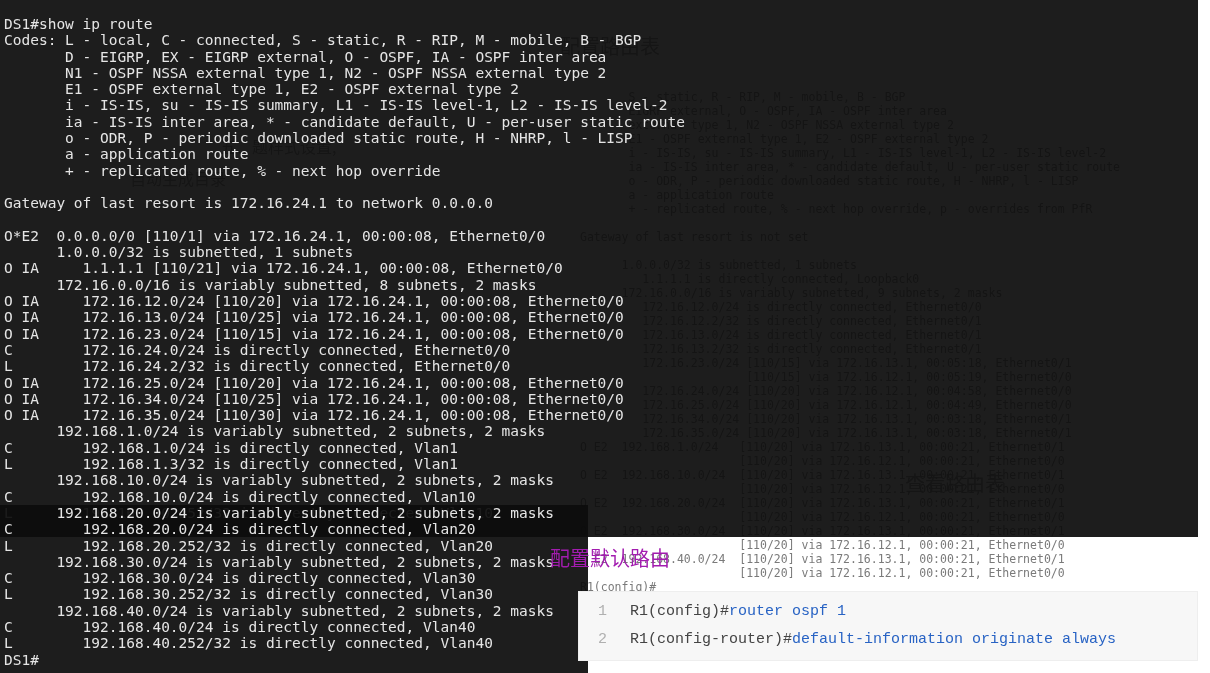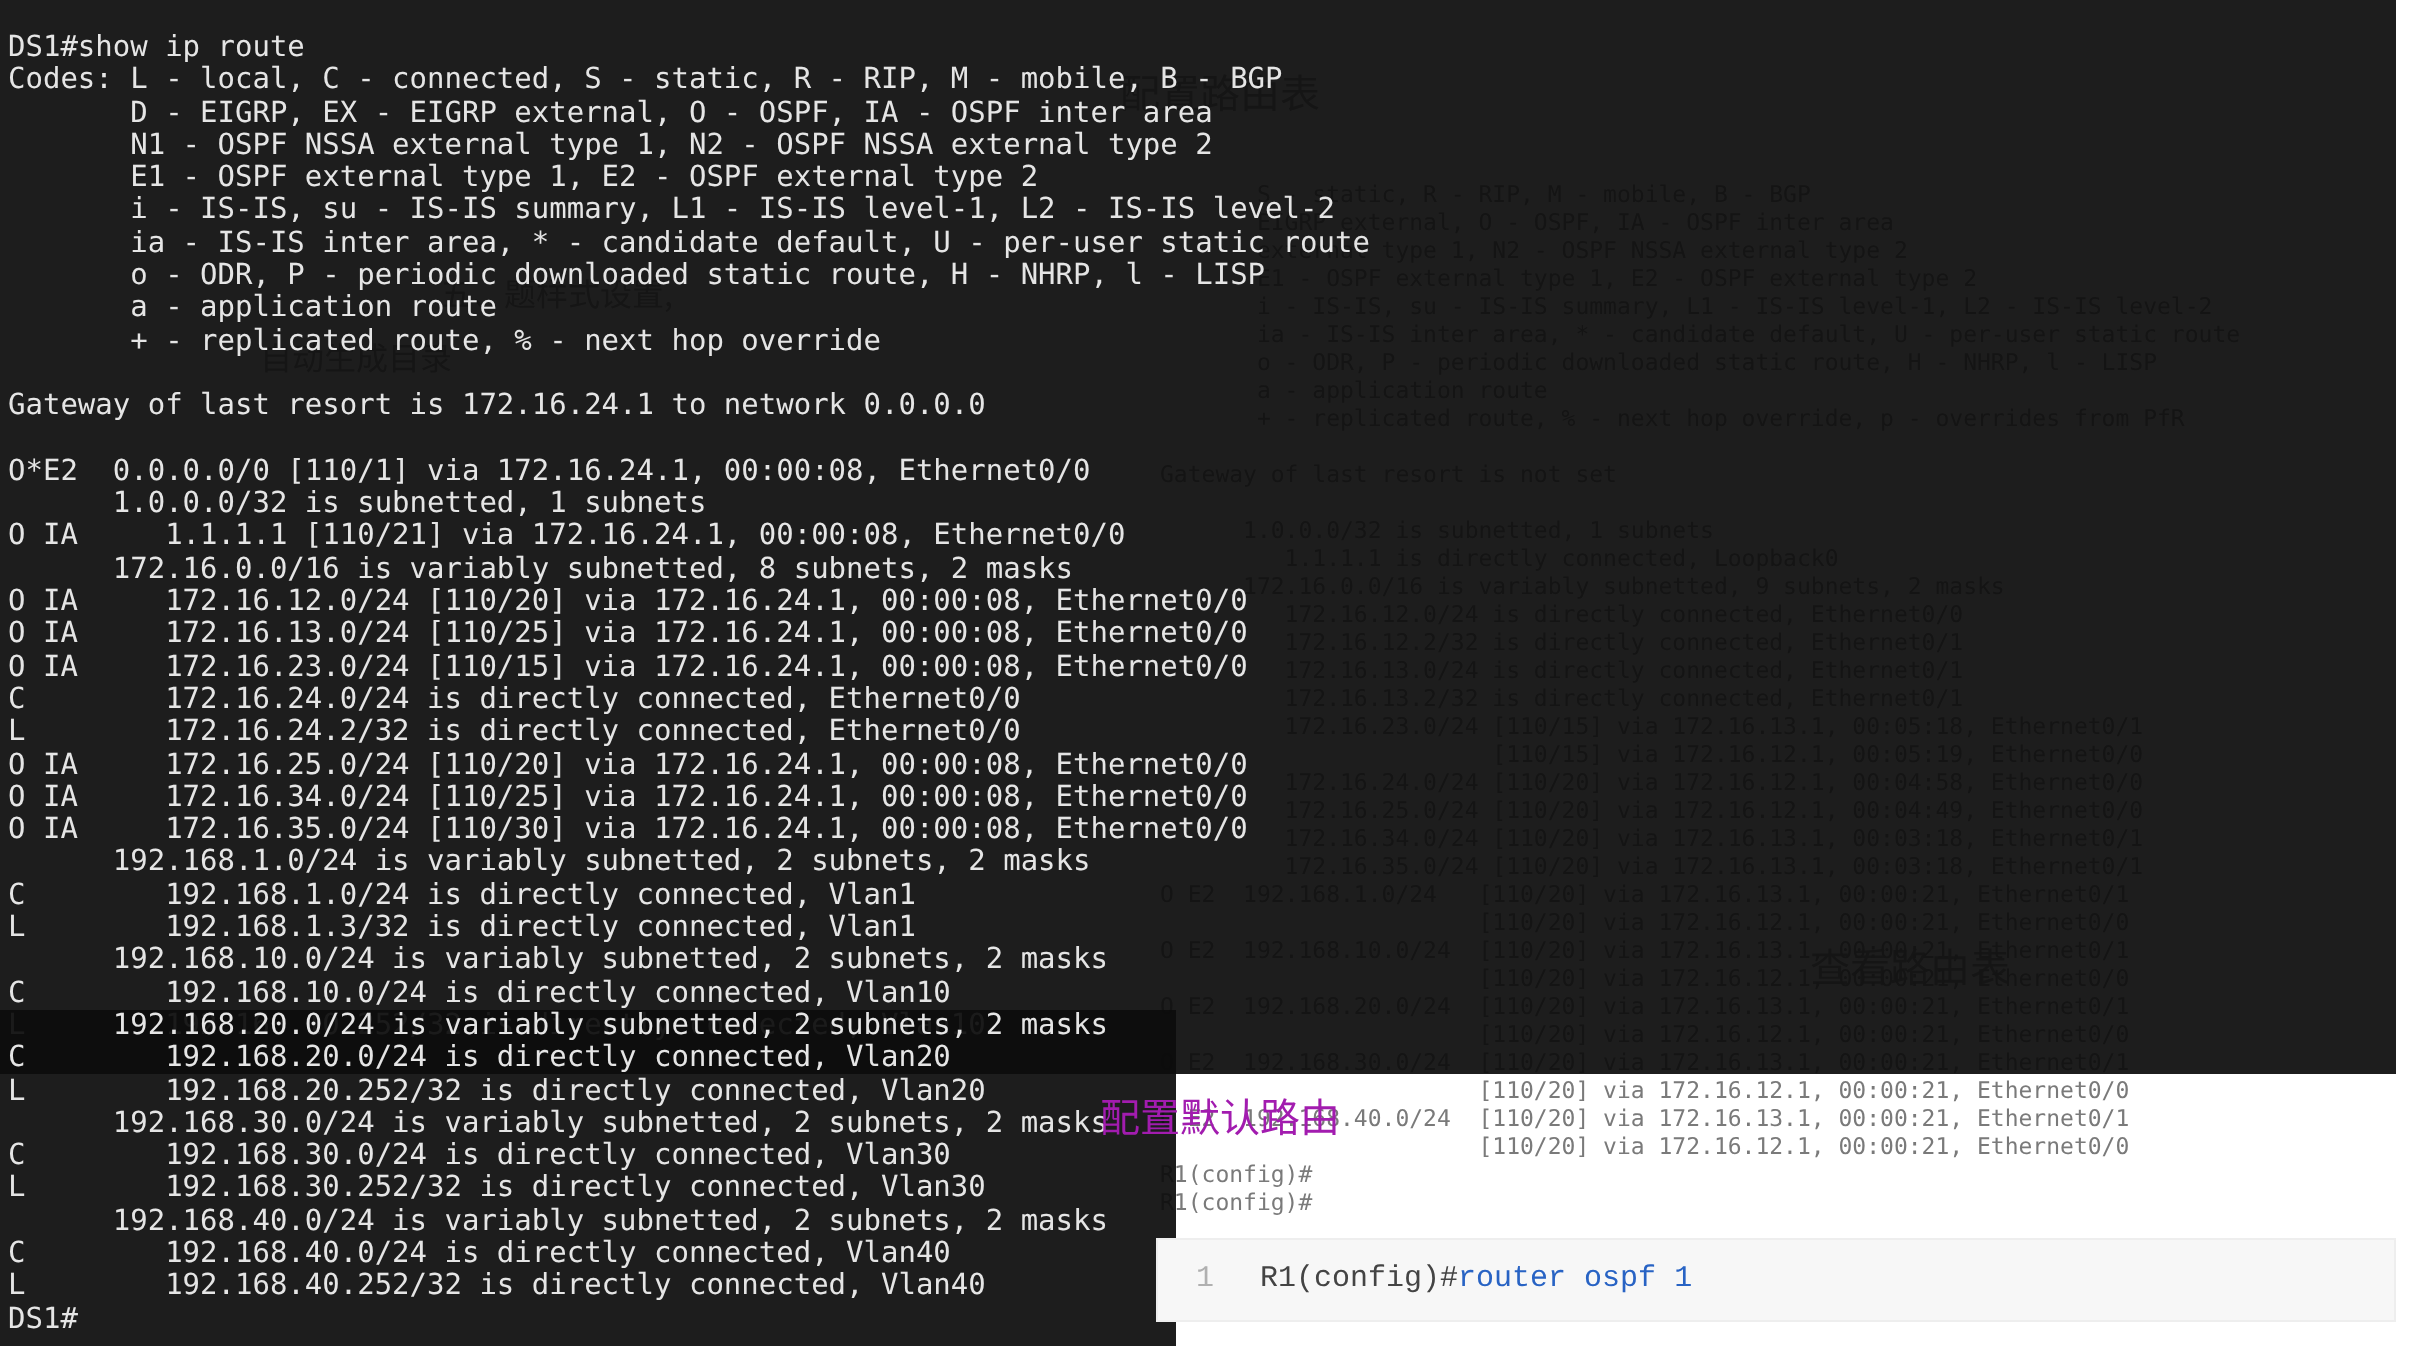--- a/index.html
+++ b/index.html
@@ -110,16 +110,20 @@
 DS1#</pre>
 
   <div class="cn" style="left:550px;top:550px;color:#a21caf;">配置默认路由</div>
 
   <div class="codepanel">
     <div class="codeblock">
       <div>
         <span class="ln">1</span>
         <span>R1(config)#</span><span class="tok">router ospf 1</span>
       </div>
+      <div>
+        <span class="ln">2</span>
+        <span>R1(config-router)#</span><span class="tok">default-information originate always</span>
+      </div>
     </div>
   </div>
 
 </div>
 
 </body></html>

